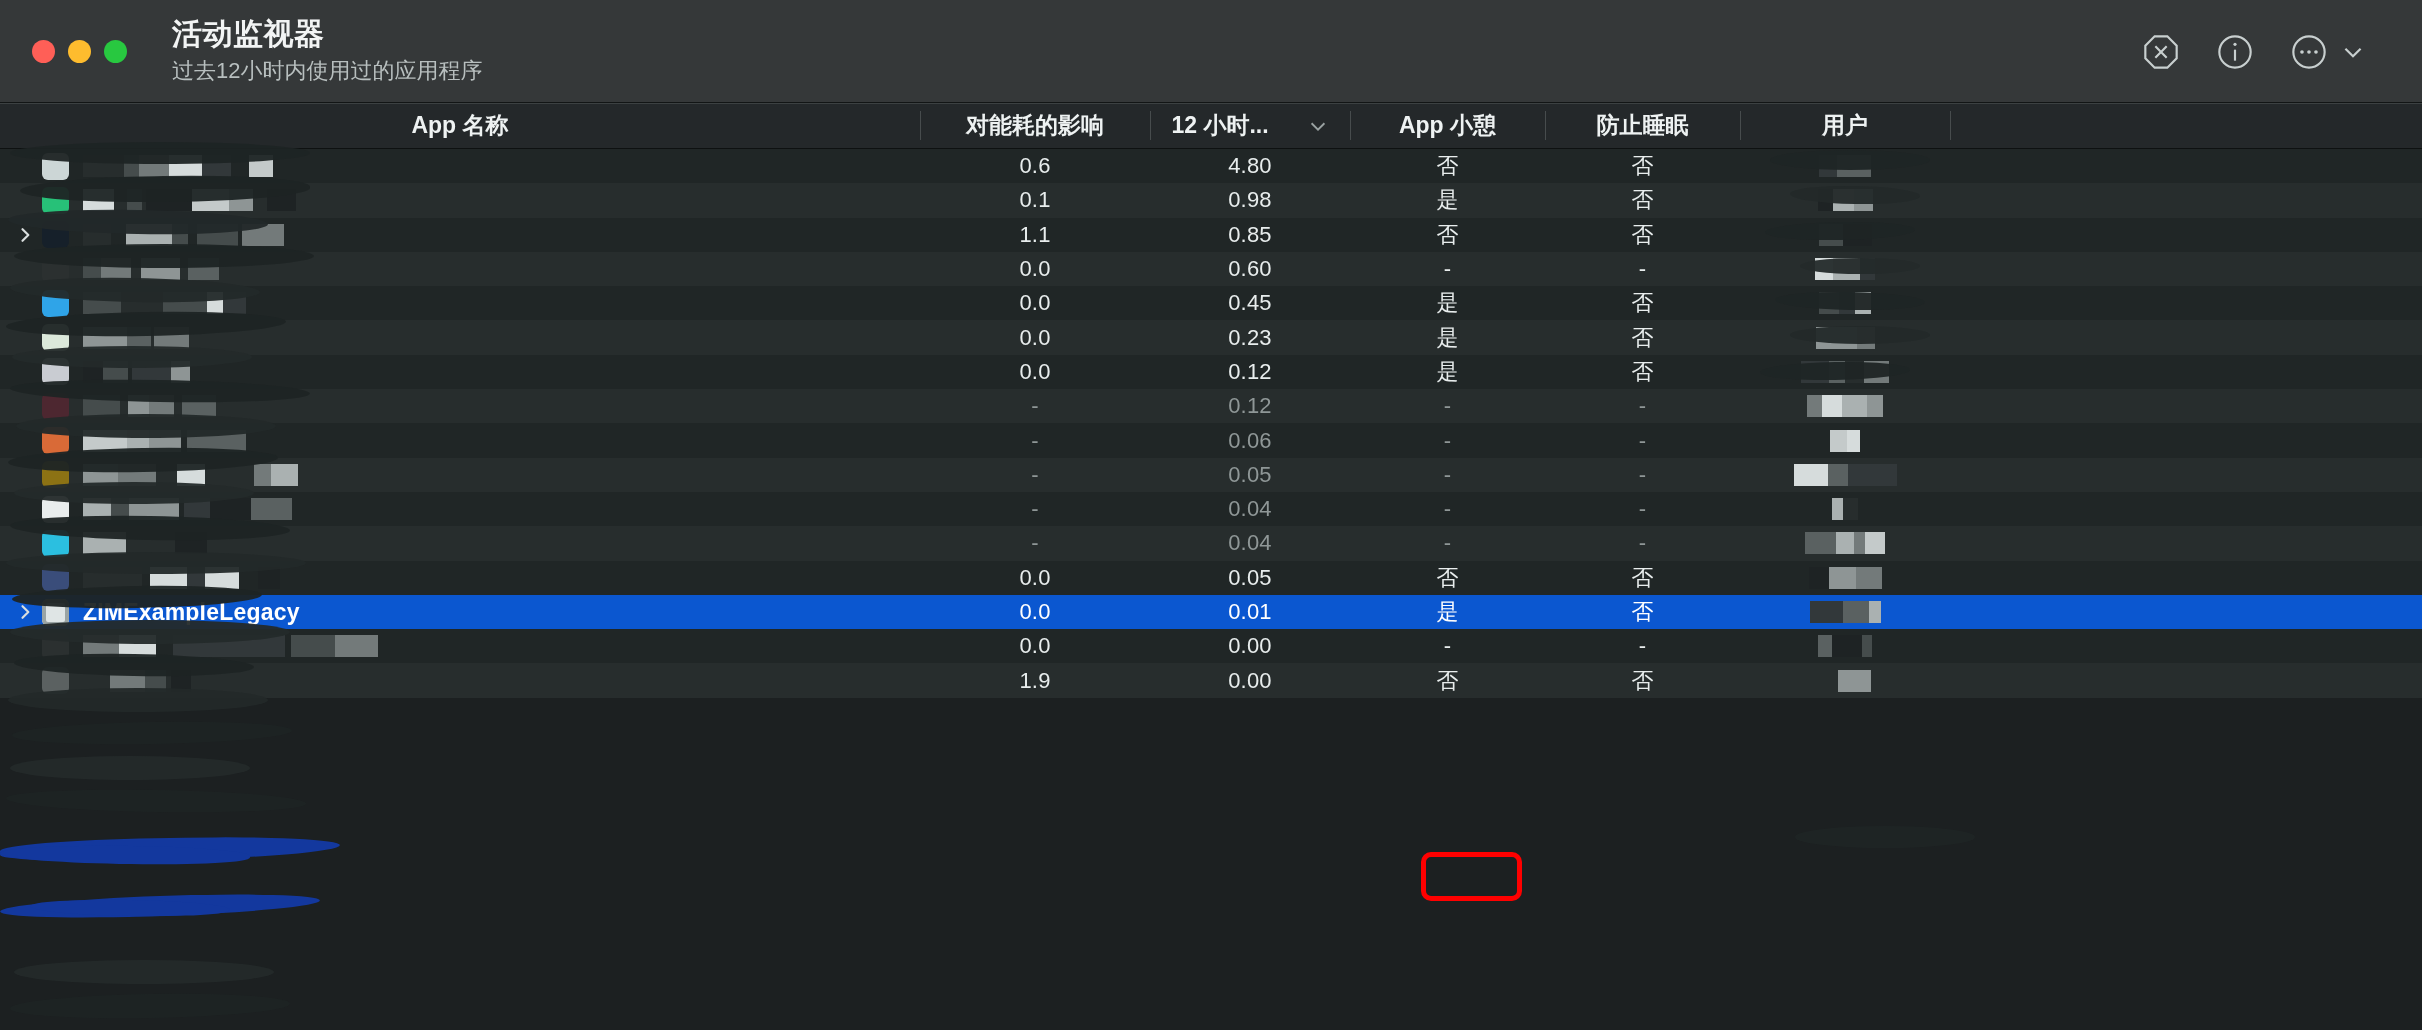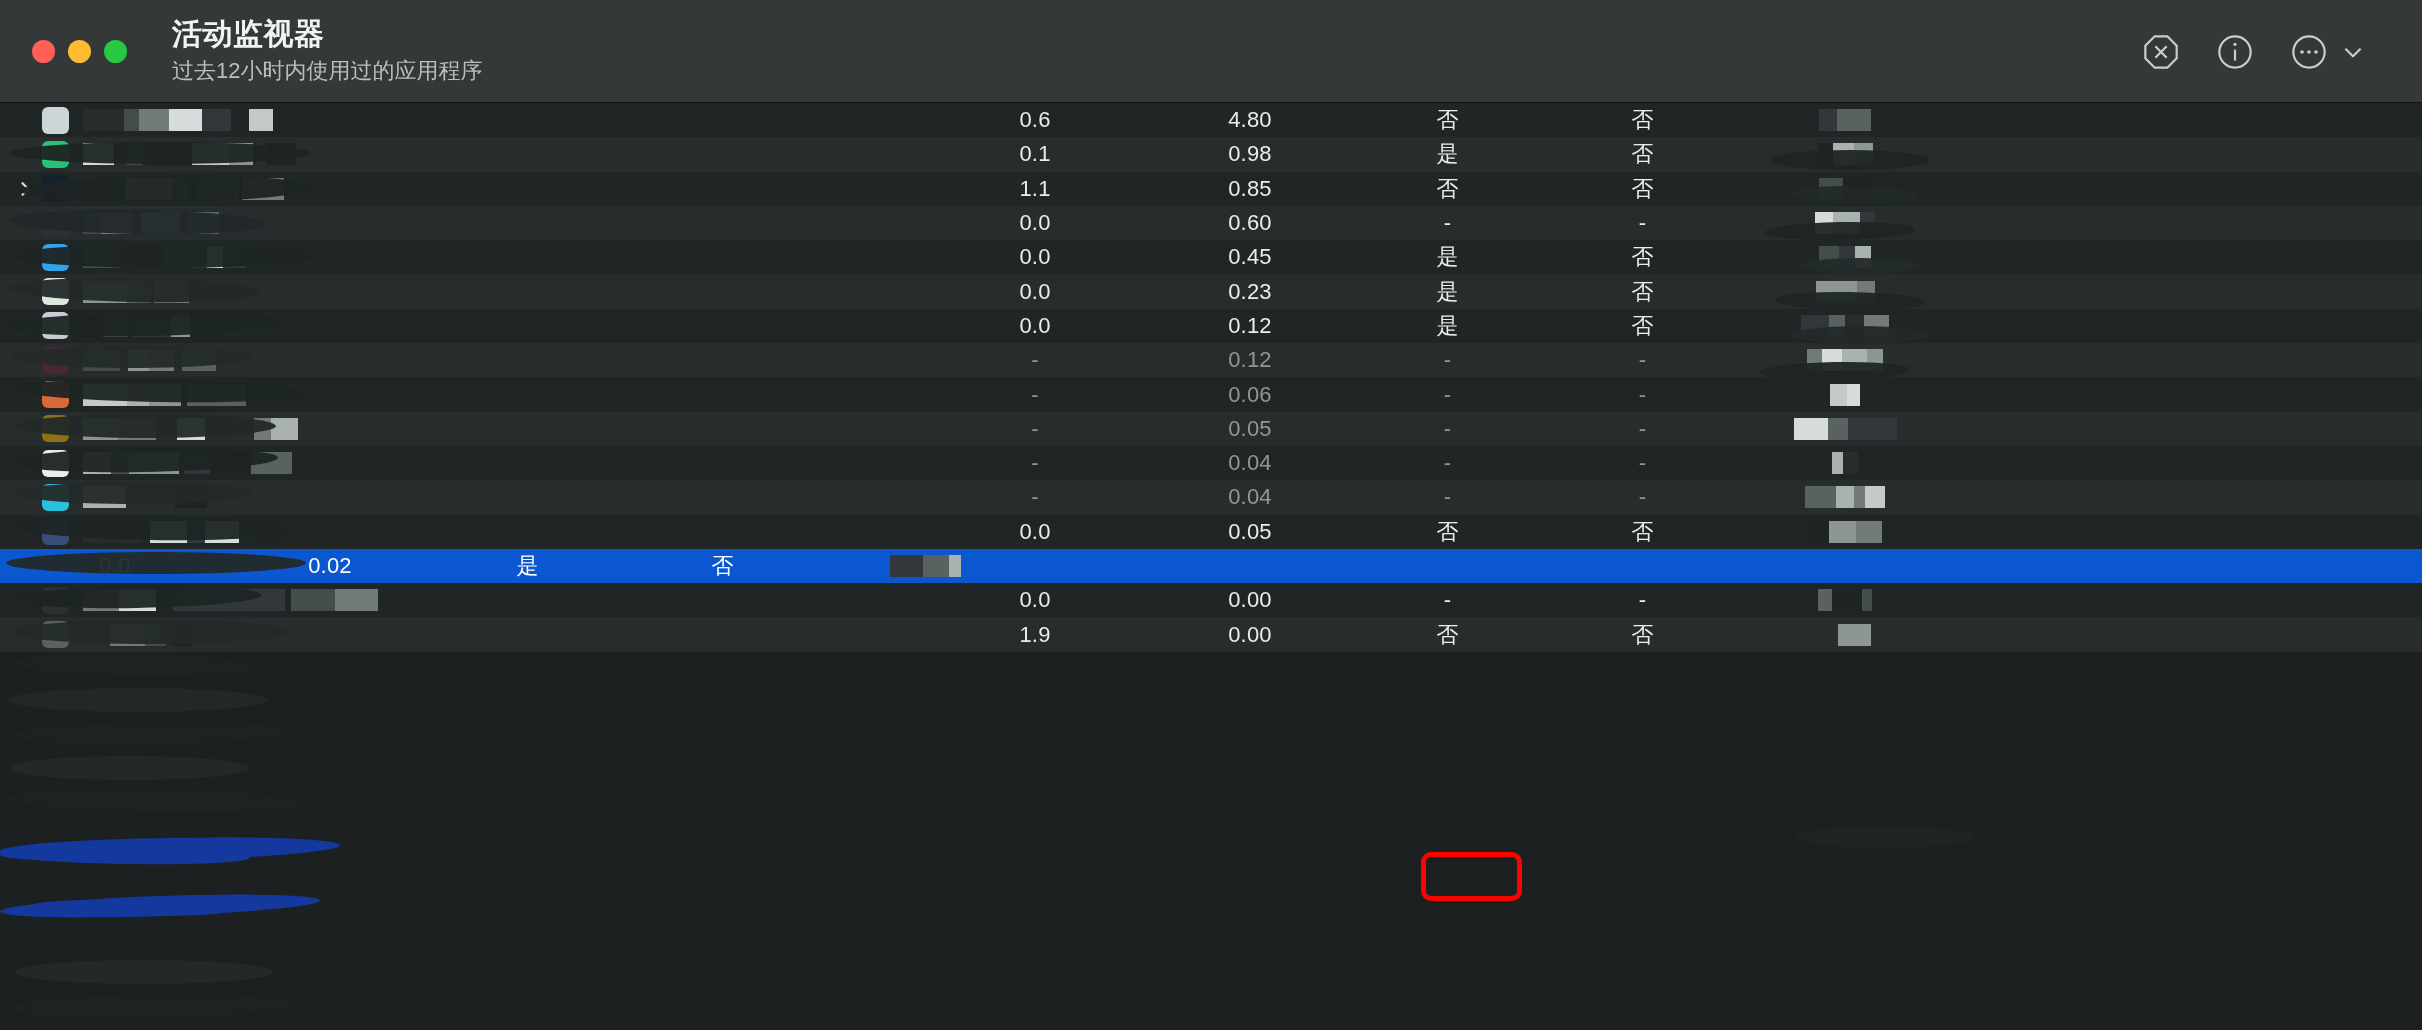--- a/index.html
+++ b/index.html
@@ -192,20 +192,46 @@
 
       <div class="chev-wrap">
         <svg width="26" height="26" viewBox="0 0 24 24" fill="none" stroke="currentColor" stroke-width="2">
           <path d="M5 9l7 7 7-7"></path>
         </svg>
       </div>
 
     </div>
   </div>
 
+  <div class="colhead">
+    <div class="ch c-name">
+      <span>App 名称</span>
+    </div>
+    <div class="ch c-energy">
+      <span>对能耗的影响</span>
+    </div>
+    <div class="ch c-12h">
+      <span>12 小时...</span>
+      <span class="sortchev">
+        <svg width="22" height="22" viewBox="0 0 24 24" fill="none" stroke="currentColor" stroke-width="2">
+          <path d="M5 9l7 7 7-7"></path>
+        </svg>
+      </span>
+    </div>
+    <div class="ch c-nap">
+      <span>App 小憩</span>
+    </div>
+    <div class="ch c-sleep">
+      <span>防止睡眠</span>
+    </div>
+    <div class="ch c-user">
+      <span>用户</span>
+    </div>
+    <div class="ch c-tail"></div>
+  </div>
 
   <div class="tbody" id="tbody">
       <div class="row odd">
         <div class="cell name c-name">
           <span class="disc empty"></span>
           <span class="appicon" style="background: rgb(204, 214, 214);"></span>
           <span class="mask">
             <span class="mblk" style="width: 41px; background: rgb(39, 45, 45); margin-right: 0px;"></span>
             <span class="mblk" style="width: 15px; background: rgb(69, 76, 76); margin-right: 0px;"></span>
             <span class="mblk" style="width: 30px; background: rgb(115, 122, 122); margin-right: 0px;"></span>
@@ -549,22 +575,31 @@
             <span class="mask">
               <span class="mblk" style="width: 20px; background: rgb(30, 35, 36);"></span>
               <span class="mblk" style="width: 27px; background: rgb(142, 149, 149);"></span>
               <span class="mblk" style="width: 26px; background: rgb(115, 122, 122);"></span>
             </span>
           </span>
         </div>
         <div class="cell c-tail"></div>
       </div>
       <div class="row selected">
+        <div class="cell name c-name">
+          <span class="disc">
+            <svg width="20" height="20" viewBox="0 0 24 24" fill="none" stroke="currentColor" stroke-width="2.6" stroke-linecap="round" stroke-linejoin="round">
+              <path d="M9 5l7 7-7 7"></path>
+            </svg>
+          </span>
+          <span class="appicon" style="background: rgb(223, 229, 229); box-shadow: rgb(154, 164, 164) 0px 0px 0px 4px inset;"></span>
+          <span class="appname">ZIMExampleLegacy</span>
+        </div>
         <div class="cell c-energy">0.0</div>
-        <div class="cell c-12h">0.02</div>
+        <div class="cell c-12h">0.01</div>
         <div class="cell c-nap">是</div>
         <div class="cell c-sleep">否</div>
         <div class="cell c-user">
           <span class="umask">
             <span class="mask">
               <span class="mblk" style="width: 33px; background: rgb(50, 56, 58);"></span>
               <span class="mblk" style="width: 26px; background: rgb(90, 97, 97);"></span>
               <span class="mblk" style="width: 12px; background: rgb(170, 177, 177);"></span>
             </span>
           </span>

